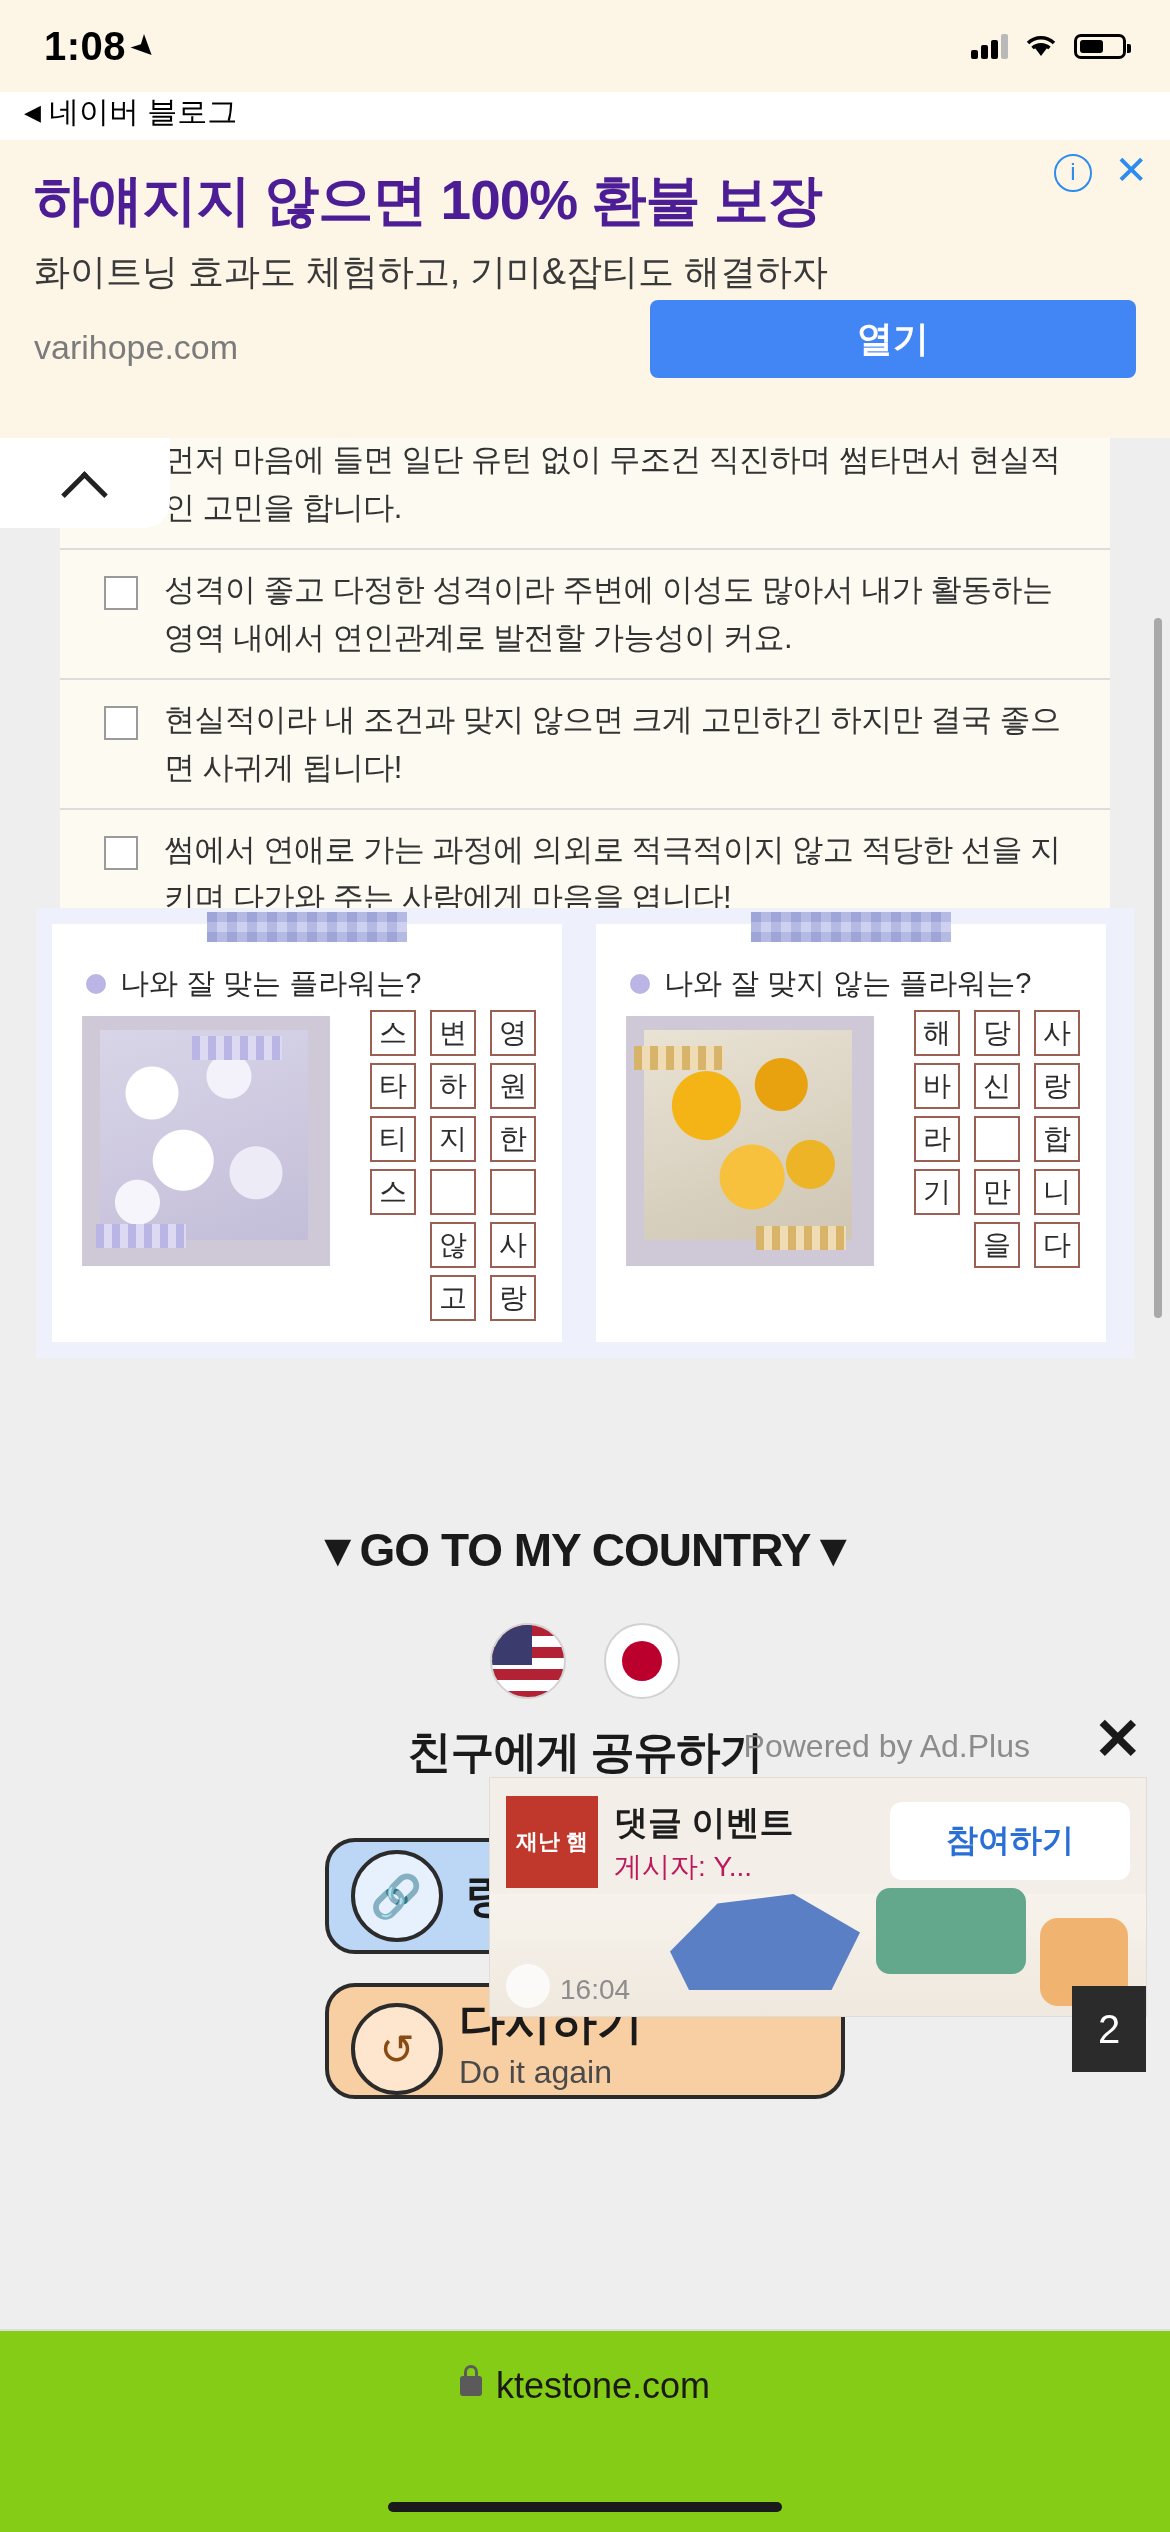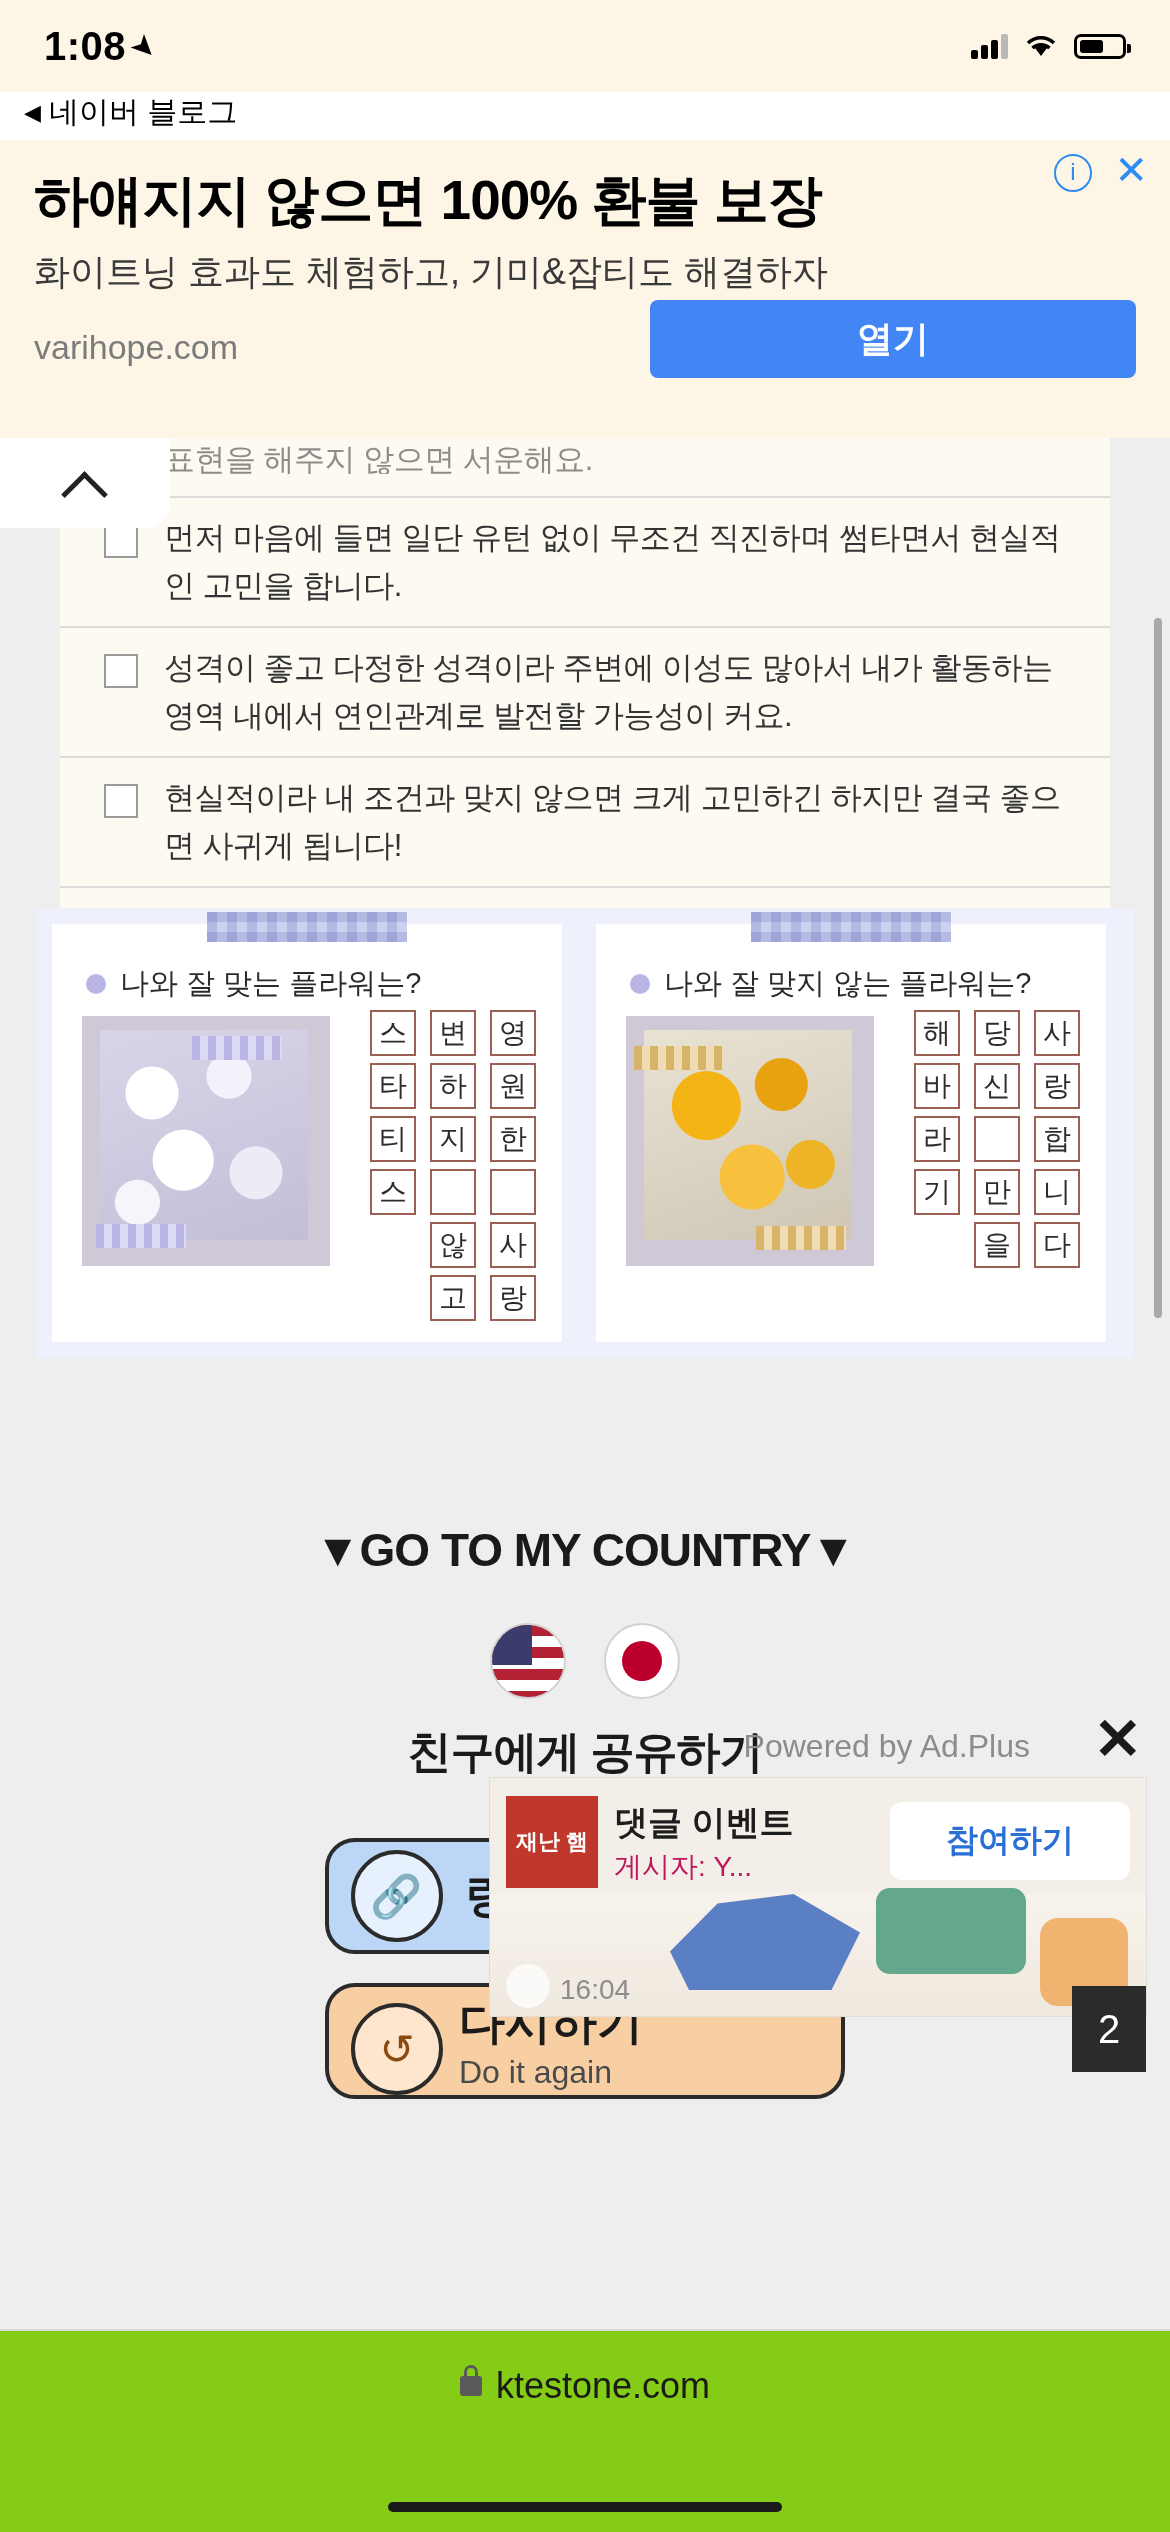--- a/index.html
+++ b/index.html
@@ -111,21 +111,21 @@
     width: 1170px;
     height: 298px;
     background: #fdf6e7;
     box-sizing: border-box;
   }
   .ad-headline {
     position: absolute;
     left: 34px; top: 24px;
     font-size: 55px;
     font-weight: bold;
-    color: #000000;
+    color: #4c1d95;
     letter-spacing: -1px;
   }
   .ad-sub {
     position: absolute;
     left: 34px; top: 108px;
     font-size: 36px;
     color: #3a3a3a;
   }
   .ad-domain {
     position: absolute;
@@ -675,24 +675,20 @@
   <div class="ad-close">✕</div>
 </div>
 
 <div class="page">
 
   <div class="collapse-tab">
     <span class="chev-up"></span>
   </div>
 
   <div class="quiz-card">
-    <div class="row">
-      <div class="cbx" style="visibility:hidden"></div>
-      <div class="qtext row-clip">표현을 해주지 않으면 서운해요.</div>
-    </div>
     <div class="row">
       <div class="cbx"></div>
       <div class="qtext">먼저 마음에 들면 일단 유턴 없이 무조건 직진하며 썸타면서 현실적인 고민을 합니다.</div>
     </div>
     <div class="row">
       <div class="cbx"></div>
       <div class="qtext">성격이 좋고 다정한 성격이라 주변에 이성도 많아서 내가 활동하는 영역 내에서 연인관계로 발전할 가능성이 커요.</div>
     </div>
     <div class="row">
       <div class="cbx"></div>

